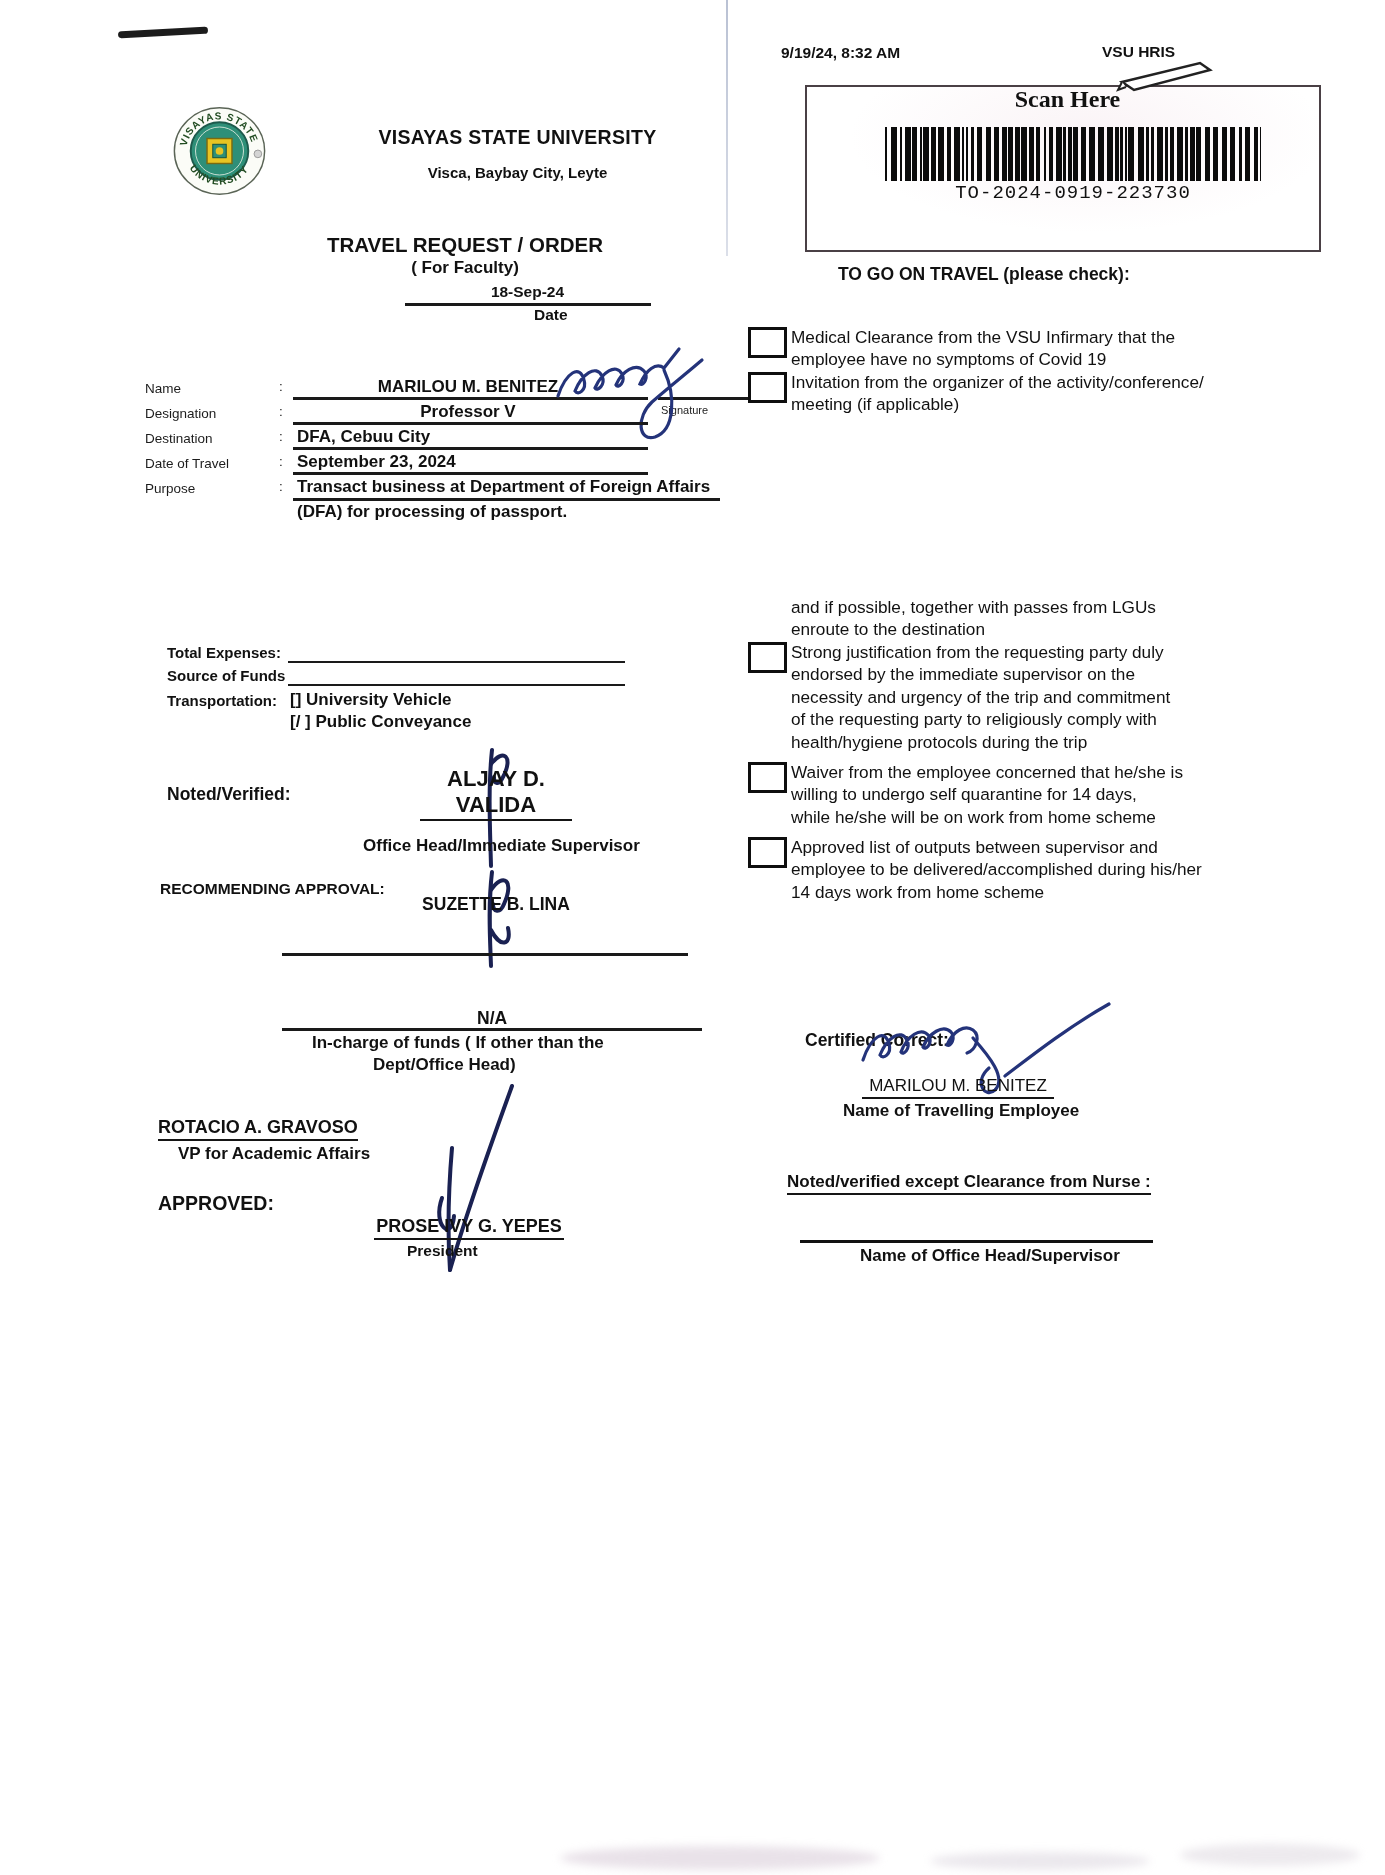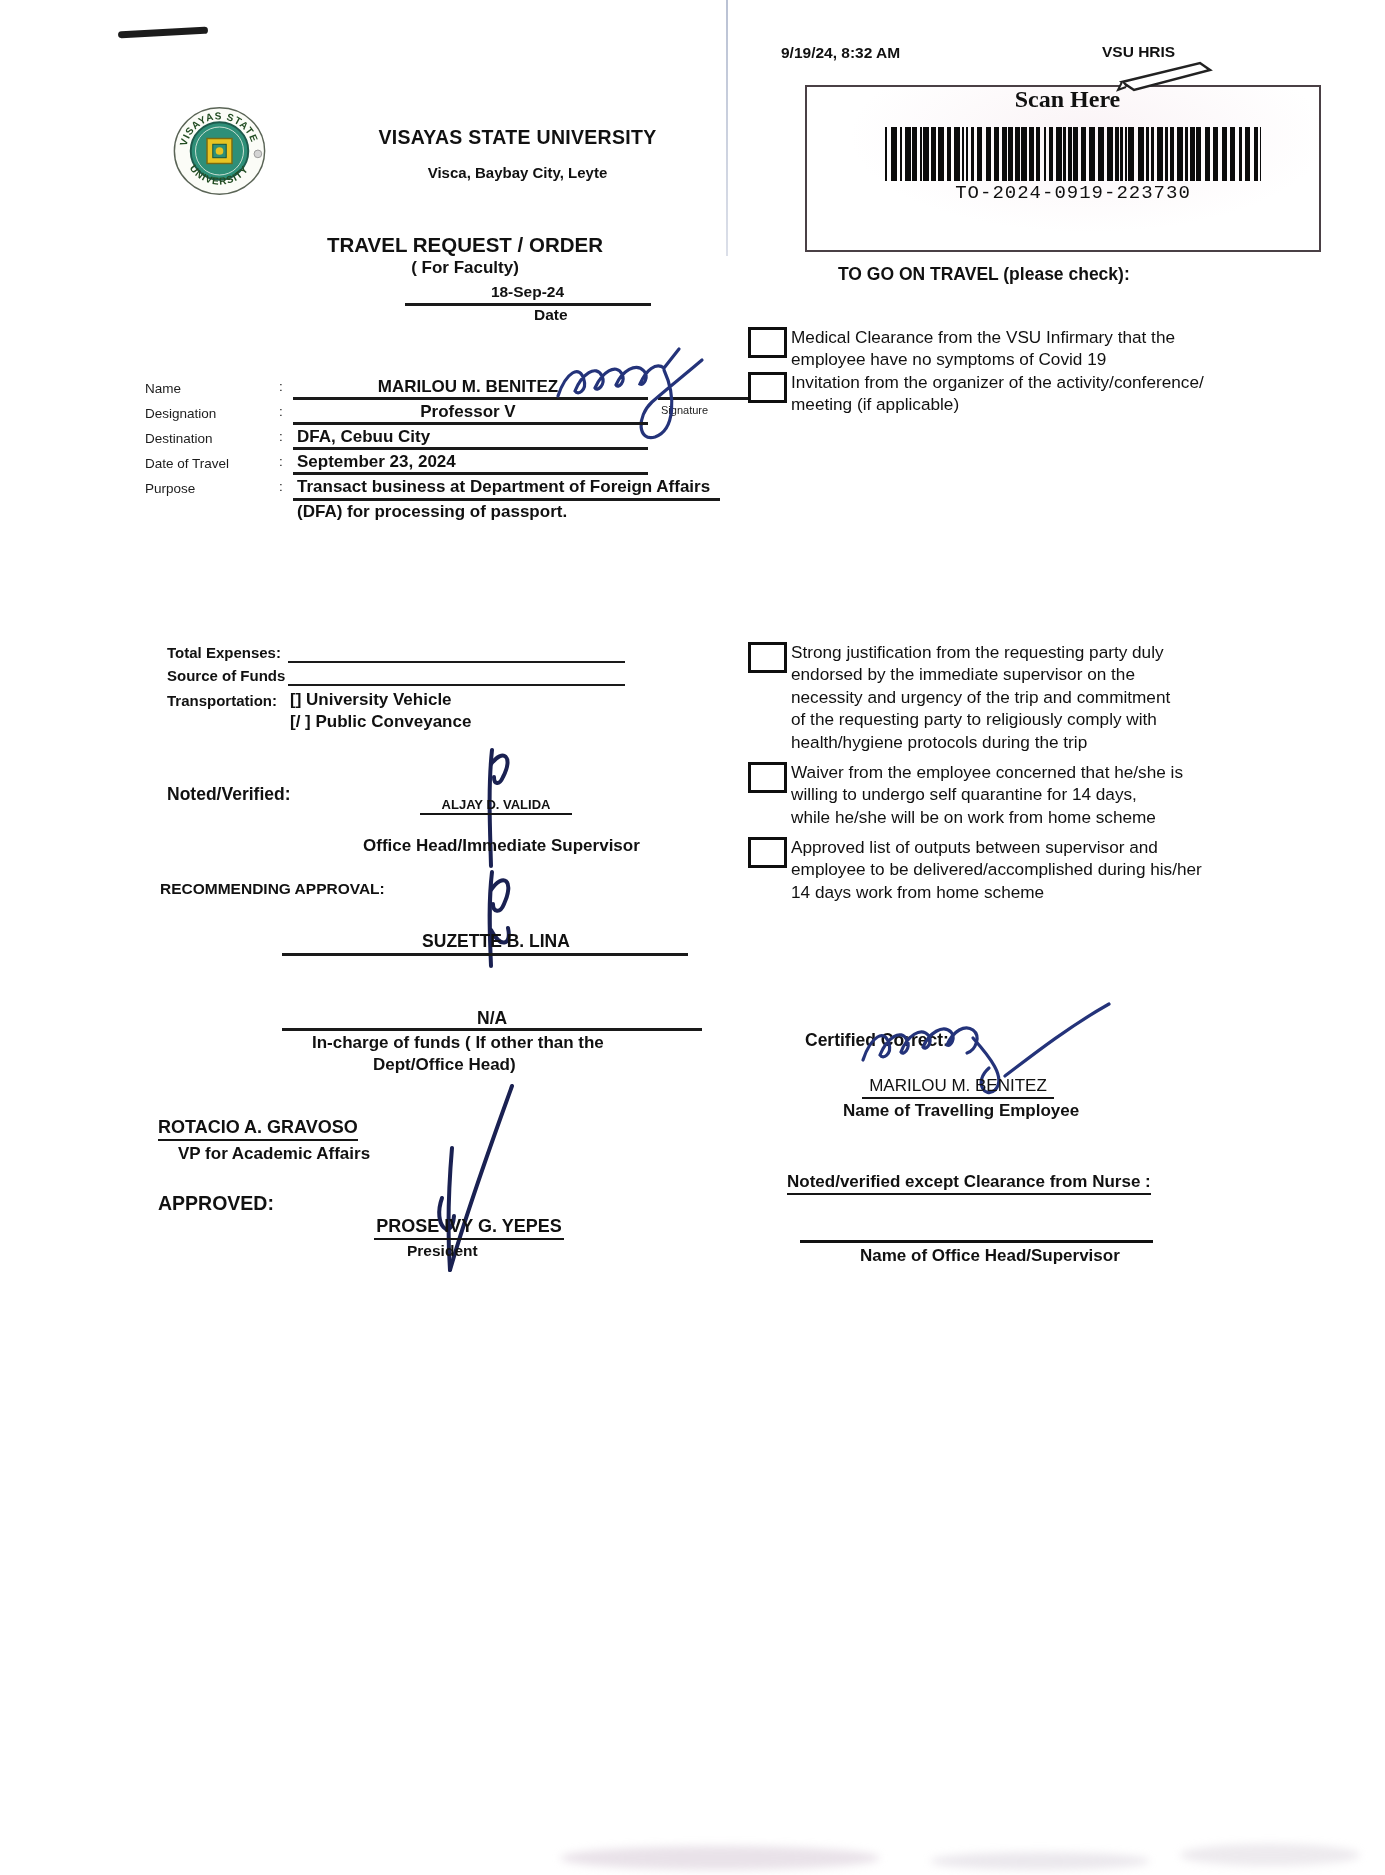--- a/index.html
+++ b/index.html
@@ -116,30 +116,30 @@
   <div class="abs" style="left:288px;top:684px;width:337px;height:2px;background:#1a1a1a;"></div>
   <div class="abs smallcap" style="left:167px;top:692px;">Transportation:</div>
   <div class="abs val" style="left:290px;top:690px;font-weight:600;">[] University Vehicle</div>
   <div class="abs val" style="left:290px;top:712px;font-weight:600;">[/ ] Public Conveyance</div>
 
   <div class="abs" style="left:167px;top:784px;font-size:17.5px;font-weight:600;">Noted/Verified:</div>
   <svg class="abs" style="left:466px;top:746px;width:62px;height:124px;" viewBox="0 0 62 124">
     <path class="sigd" d="M26,4 C22,42 24,82 25,120"></path>
     <path class="sigd" d="M25,18 C37,2 48,10 37,31 C33,40 28,38 28,31"></path>
   </svg>
-  <div class="abs b ctr ul" style="left:420px;top:797px;width:152px;font-size:13px;text-align:center;">ALJAY D. VALIDA</div>
+  <div class="abs b ctr ul" style="left:420px;top:766px;width:152px;font-size:22px;text-align:center;">ALJAY D. VALIDA</div>
   <div class="abs val" style="left:363px;top:836px;font-weight:600;">Office Head/Immediate Supervisor</div>
 
   <div class="abs" style="left:160px;top:880px;font-size:15.5px;font-weight:600;">RECOMMENDING APPROVAL:</div>
   <svg class="abs" style="left:462px;top:864px;width:70px;height:106px;" viewBox="0 0 70 106">
     <path class="sigd" d="M30,8 C26,42 28,74 29,102"></path>
     <path class="sigd" d="M29,26 C41,8 53,16 42,40 C38,50 31,48 31,40"></path>
     <path class="sigd" d="M29,66 C38,84 50,82 46,64"></path>
   </svg>
-  <div class="abs b ctr" style="left:420px;top:931px;width:152px;font-size:17.5px;">SUZETTE B. LINA</div>
+  <div class="abs b ctr" style="left:420px;top:894px;width:152px;font-size:17.5px;">SUZETTE B. LINA</div>
   <div class="abs ln" style="left:282px;top:953px;width:406px;"></div>
 
   <div class="abs b" style="left:477px;top:1008px;font-size:17.5px;">N/A</div>
   <div class="abs ln" style="left:282px;top:1028px;width:420px;"></div>
   <div class="abs val" style="left:312px;top:1033px;font-weight:600;">In-charge of  funds ( If other than the</div>
   <div class="abs val" style="left:373px;top:1055px;font-weight:600;">Dept/Office Head)</div>
 
   <div class="abs b ul" style="left:158px;top:1117px;font-size:18px;">ROTACIO A. GRAVOSO</div>
   <div class="abs val" style="left:178px;top:1144px;font-weight:600;">VP for Academic Affairs</div>
 
@@ -161,20 +161,26 @@
       <div>employee have no symptoms of Covid 19</div>
     </div>
   </div>
   <div class="cl-item" style="top:371px;">
     <div class="chk cl-box"></div>
     <div class="cl-text">
       <div>Invitation from the organizer of the activity/conference/</div>
       <div>meeting (if applicable)</div>
     </div>
   </div>
+  <div class="cl-item" style="top:596px;">
+    <div class="cl-text">
+      <div>and if possible, together with passes from LGUs</div>
+      <div>enroute to the destination</div>
+    </div>
+  </div>
   <div class="cl-item" style="top:641px;">
     <div class="chk cl-box"></div>
     <div class="cl-text">
       <div>Strong justification from the requesting party duly</div>
       <div>endorsed by the immediate supervisor on the</div>
       <div>necessity and urgency of the trip and commitment</div>
       <div>of the requesting party to religiously comply with</div>
       <div>health/hygiene protocols during the trip</div>
     </div>
   </div>

